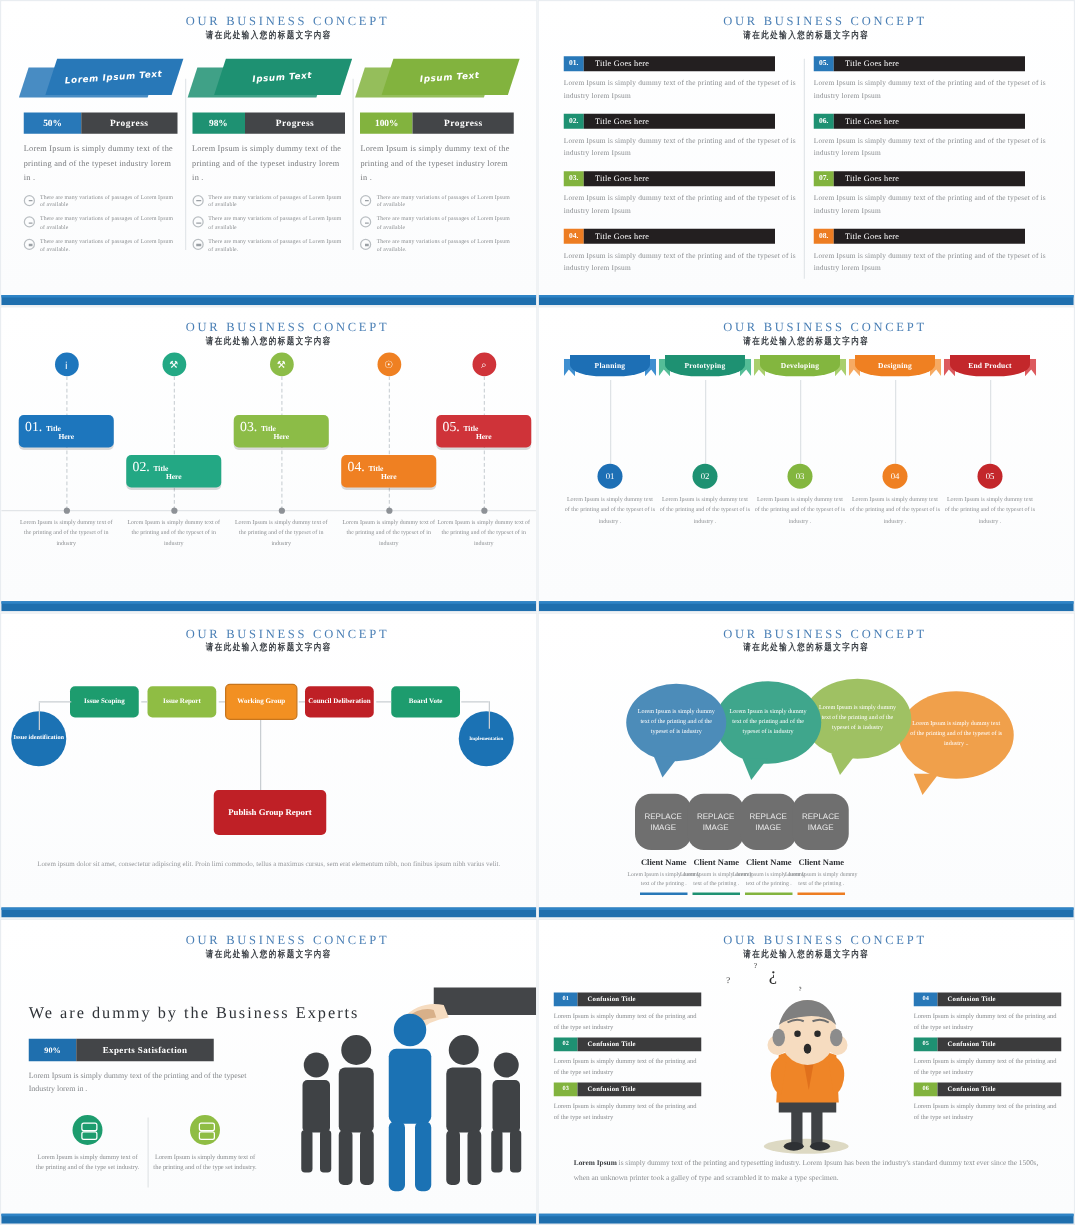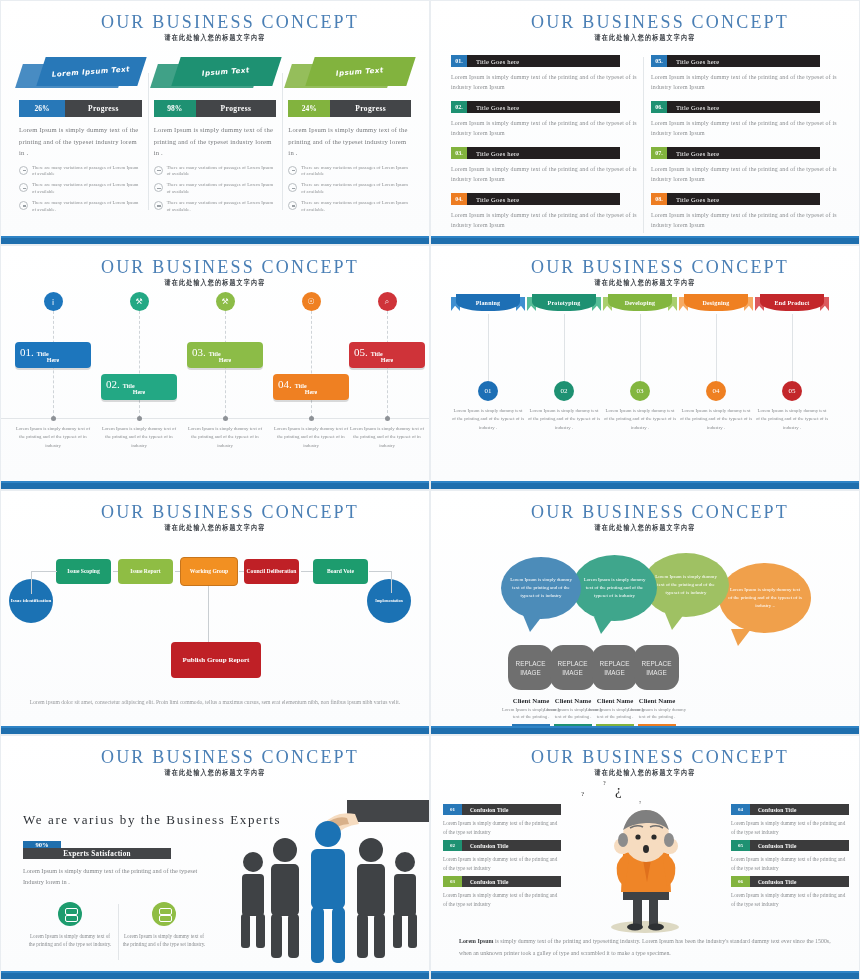--- a/index.html
+++ b/index.html
@@ -9,21 +9,21 @@
     font-family: "Liberation Serif", serif;
     overflow:hidden;
   }
   .grid { display:grid; grid-template-columns: 430px 430px; grid-template-rows: repeat(4, 245px); width:860px; height:980px; }
   .slide { position:relative; background:#fdfdfd; border:1px solid #e9edf1; overflow:hidden; }
   .slide-inner { position:absolute; left:0; top:0; right:0; bottom:9px; background:linear-gradient(#ffffff,#fbfcfd); }
   .bluebar { position:absolute; left:0; right:0; bottom:0; height:8px; background:#1f6fae; }
   .bluebar:after{content:"";position:absolute;left:0;right:0;top:0;height:2px;background:#2f84c6;}
 
   .title-wrap { text-align:center; padding-top:11px; }
-  .ttl { font-family:"Liberation Serif", serif; font-size:18px; letter-spacing:2.2px; color:#4a7fb5; font-weight:400;margin-left:30px; }
+  .ttl { font-family:"Liberation Serif", serif; font-size:10px; letter-spacing:2.2px; color:#4a7fb5; font-weight:400;margin-left:30px; }
   .sub { font-size:6px; letter-spacing:1.2px; color:#3a3f45; font-family:"DejaVu Sans", sans-serif; margin-top:1px; transform:scaleY(1.25); font-weight:bold;}
 
   
   .s1-cols { display:flex; padding:8px 12px 0 12px; gap:0; }
   .s1-col { flex:1; padding:0 6px; position:relative; }
   .s1-col + .s1-col:before { content:""; position:absolute; left:0; top:22px; bottom:8px; width:1px; background:#e3e7ea; }
   .banner { position:relative; height:36px; margin:6px 0 7px 0; }
   .banner .back { position:absolute; left:0; top:7px; width:84%; height:24px; transform:skewX(-18deg); opacity:.85;}
   .banner .front { position:absolute; right:0; top:0; width:82%; height:29px; transform:skewX(-18deg); display:flex;align-items:center;justify-content:center;}
   .banner .scr { font-family:"DejaVu Sans", sans-serif; font-size:7px; color:#fff; transform:skewX(18deg) rotate(-4deg); font-style:italic; font-weight:bold; letter-spacing:.5px; text-align:center; line-height:8px;}
@@ -87,21 +87,21 @@
   .bub .tail{ position:absolute; bottom:-13px; left:22px; width:0;height:0; border-left:7px solid transparent; border-right:13px solid transparent;}
   .ph{ position:absolute; width:45px;height:45px; border-radius:13px; background:#6f6f6f; color:#e9e9e9; font-size:6.4px; display:flex;align-items:center;justify-content:center;text-align:center; line-height:9px; font-family:"Liberation Sans",sans-serif;}
   .cl{ position:absolute; width:58px; text-align:center;}
   .cl .cn{ font-size:6.8px; font-weight:bold; color:#2a2d31; font-family:"Liberation Serif",serif;}
   .cl .cd{ font-size:4.6px; line-height:7px; color:#8b8e91; margin-top:2px;}
   .cl .cu{ height:1.6px; width:38px; margin:4px auto 0 auto;}
 
   
   .s7-area{ position:relative; height:196px; }
   .s7-h{ position:absolute; left:22px; top:34px; font-size:13px; letter-spacing:1.6px; color:#2f3338; font-family:"Liberation Serif",serif;}
-  .s7-bar{ position:absolute; left:22px; top:63px; width:148px; height:18px; display:flex;flex-direction:column; }
+  .s7-bar{ position:absolute; left:22px; top:63px; width:148px; height:18px; display:flex; }
   .s7-bar .p{ width:38px; background:#1f6fae; color:#fff; font-size:6.6px; font-weight:bold; display:flex;align-items:center;justify-content:center;}
   .s7-bar .l{ flex:1; background:#434548; color:#fff; font-size:7.2px; font-weight:bold; display:flex;align-items:center;justify-content:center; letter-spacing:.3px;}
   .s7-p{ position:absolute; left:22px; top:87px; width:178px; font-size:6.3px; line-height:11px; color:#84878a;}
   .s7-ic{ position:absolute; top:124px; width:86px; text-align:center;}
   .s7-ic .circ{ width:24px;height:24px;border-radius:50%;margin:0 auto; position:relative;}
   .s7-ic .circ:before{content:"";position:absolute;left:6.5px;top:5.5px;width:11px;height:5px;border:1.4px solid #fff;border-radius:2px;}
   .s7-ic .circ:after{content:"";position:absolute;left:6.5px;top:13px;width:11px;height:5px;border:1.4px solid #fff;border-radius:2px;}
   .s7-ic .t{ font-size:5.2px; line-height:8px; color:#8b8e91; margin-top:6px;}
   .s7-div{ position:absolute; left:117px; top:126px; width:1px; height:56px; background:#e2e5e8;}
   .ppl{ position:absolute; right:0px; top:14px; width:200px; height:180px;}
@@ -132,21 +132,21 @@
     <div class="s1-cols" id="s1cols">
           <div class="s1-col">
             <div class="banner">
               <div class="back" style="background: rgb(40, 120, 184);"></div>
               <div class="front" style="background: rgb(40, 120, 184);">
                 <div class="scr">Lorem
 Ipsum Text</div>
               </div>
             </div>
             <div class="prog">
-              <div class="pct" style="background: rgb(40, 120, 184); width: 46px;">26%</div>
+              <div class="pct" style="background: rgb(40, 120, 184); width: 46px;">50%</div>
               <div class="lbl">Progress</div>
             </div>
             <div class="bodytxt">Lorem Ipsum is simply dummy text of the printing and of the typeset industry lorem in .</div>
             <div class="bullets">
               <div class="bl">
                 <span class="dot"></span>
                 <span class="t">There are many variations of passages of Lorem Ipsum  of available</span>
               </div>
               <div class="bl">
                 <span class="dot"></span>
@@ -186,21 +186,21 @@
             </div>
           </div>
           <div class="s1-col">
             <div class="banner">
               <div class="back" style="background: rgb(130, 179, 62);"></div>
               <div class="front" style="background: rgb(130, 179, 62);">
                 <div class="scr">Ipsum Text</div>
               </div>
             </div>
             <div class="prog">
-              <div class="pct" style="background: rgb(130, 179, 62); width: 42px;">24%</div>
+              <div class="pct" style="background: rgb(130, 179, 62); width: 42px;">100%</div>
               <div class="lbl">Progress</div>
             </div>
             <div class="bodytxt">Lorem Ipsum is simply dummy text of the printing and of the typeset industry lorem in .</div>
             <div class="bullets">
               <div class="bl">
                 <span class="dot"></span>
                 <span class="t">There are many variations of passages of Lorem Ipsum  of available</span>
               </div>
               <div class="bl">
                 <span class="dot"></span>
@@ -525,21 +525,21 @@
    <div class="bluebar"></div>
   </div>
 
   <div class="slide">
    <div class="slide-inner">
     <div class="title-wrap">
       <div class="ttl">OUR BUSINESS CONCEPT</div>
       <div class="sub">请在此处输入您的标题文字内容</div>
     </div>
     <div class="s7-area">
-      <div class="s7-h">We are varius by the Business Experts</div>
+      <div class="s7-h">We are dummy by the Business Experts</div>
       <div class="s7-bar">
         <div class="p">90%</div>
         <div class="l">Experts Satisfaction</div>
       </div>
       <div class="s7-p">Lorem Ipsum is simply dummy text of the printing and of the typeset Industry lorem in .</div>
       <div class="s7-div"></div>
       <div id="s7feat">
             <div class="s7-ic" style="left: 26px;">
               <div class="circ" style="background: rgb(29, 156, 110);"></div>
               <div class="t">Lorem Ipsum is simply dummy text of the printing and of the type set industry.</div>

